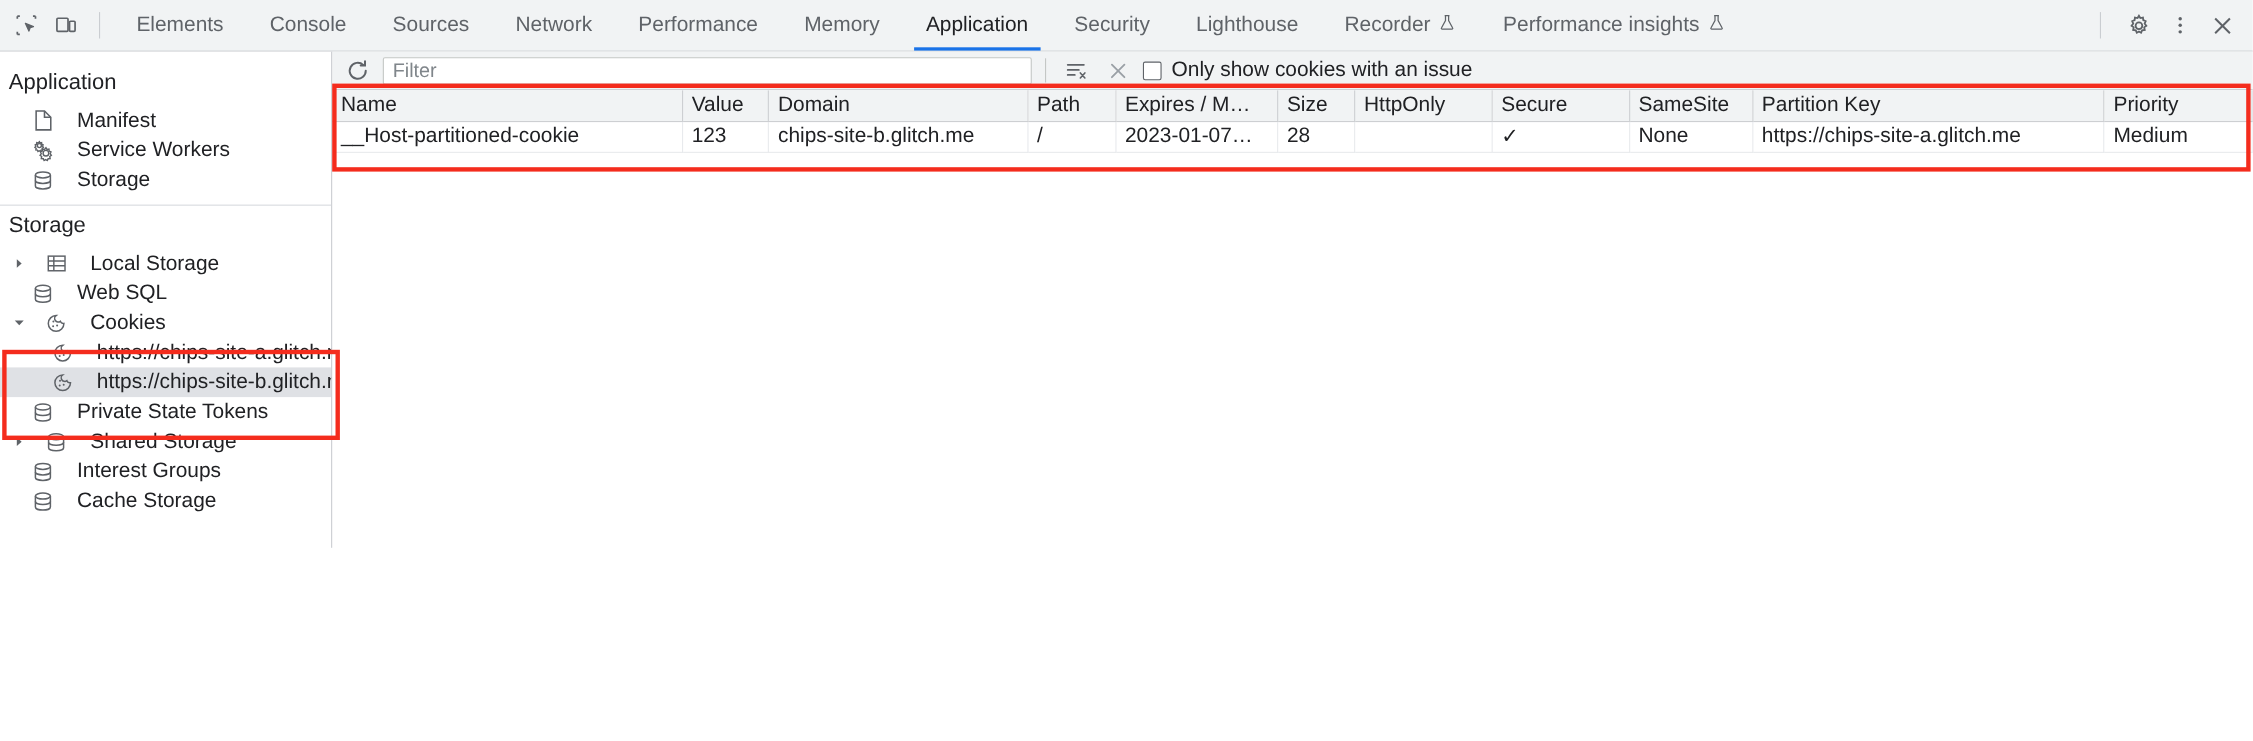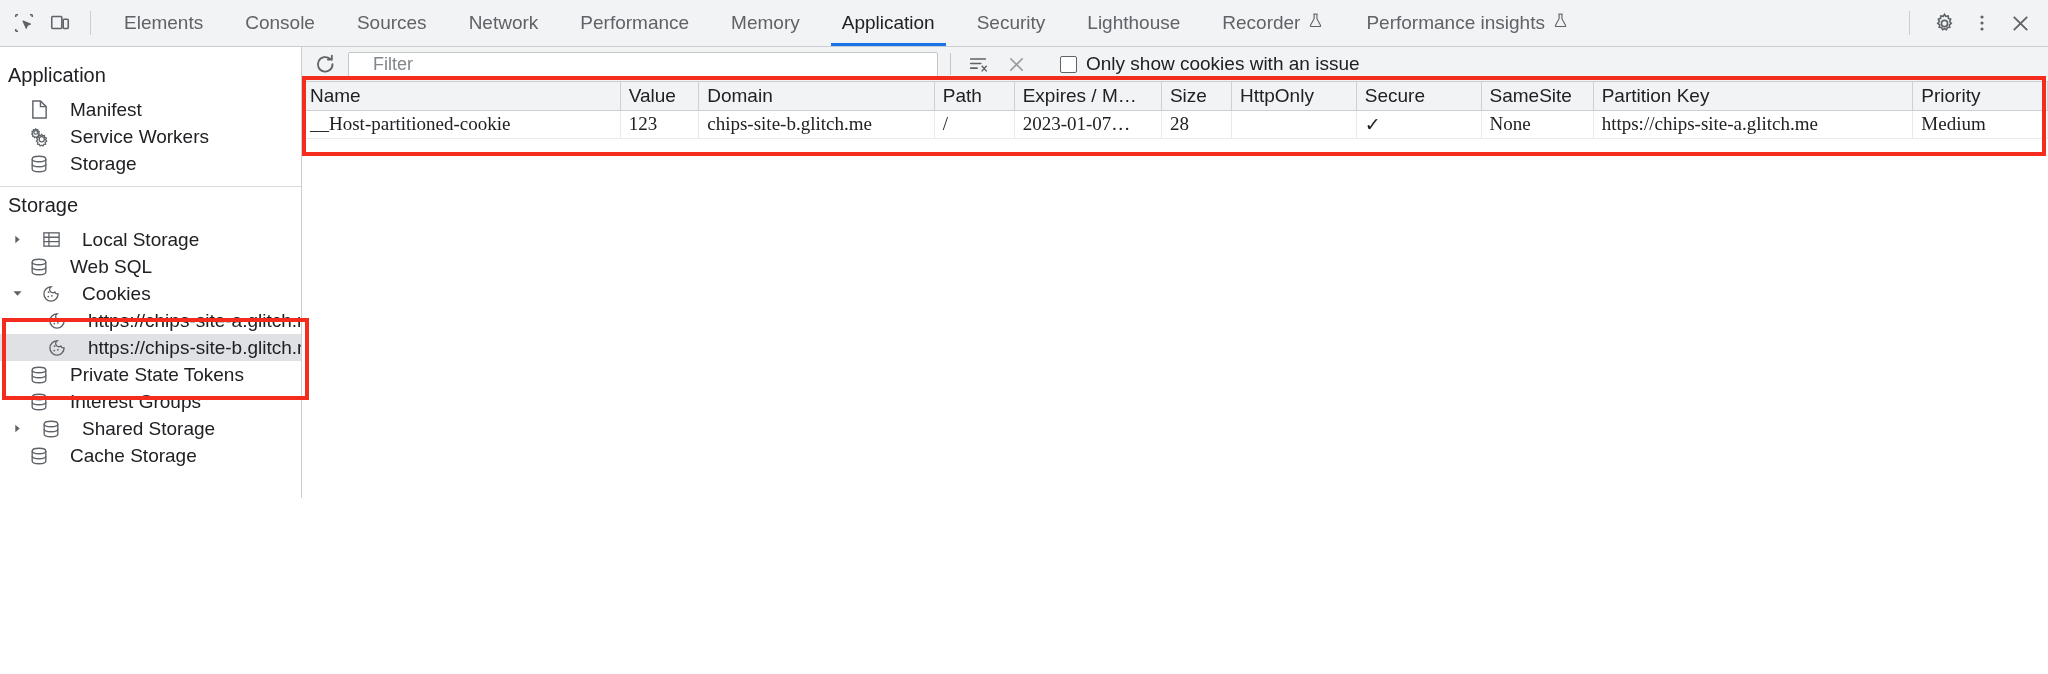--- a/index.html
+++ b/index.html
@@ -99,28 +99,28 @@
     color: #5f6368;
   }
   .filter-input {
     flex: 0 1 590px;
     height: 25px;
     background: #fff;
     border: 1px solid #c4c7c5;
     border-radius: 2px;
     font-size: 18px;
     color: #202124;
-    padding: 0 24px;
+    padding: 0 8px;
     font-family: "Liberation Sans", sans-serif;
     outline: none;
     min-width: 100px;
   }
   .filter-input::placeholder { color: #80868b; }
   .fb-sep { width: 1px; height: 22px; background: #c4c7c5; flex: none; margin: 0 4px; }
-  .chk-wrap { display: flex; align-items: center; gap: 9px; margin-left: 21px; }
+  .chk-wrap { display: flex; align-items: center; gap: 9px; }
   .chkbox {
     width: 17px; height: 17px;
     border: 1.5px solid #5f6368;
     border-radius: 2px;
     background: #fff;
     flex: none;
   }
   .chk-label { font-size: 19px; color: #202124; white-space: nowrap; }
 
   
@@ -146,21 +146,20 @@
   }
   table.cookies td {
     height: 28px;
     padding: 0 8px;
     border-right: 1px solid #e8eaed;
     border-bottom: 1px solid #e8eaed;
     white-space: nowrap;
     overflow: hidden;
     text-overflow: ellipsis;
     vertical-align: middle;
-    font-family: Liberation Serif, serif;
   }
   tr.filler td { border-bottom: none; height: 100%; }
 
   
   .annot {
     position: absolute;
     border: 4px solid #f42c1d;
     pointer-events: none;
     z-index: 30;
   }
@@ -374,45 +373,45 @@
         <span class="ti-icon">
           <svg width="20" height="20" viewBox="0 0 22 22" fill="none" stroke="#5f6368" stroke-width="1.5">
             <ellipse cx="11" cy="5.5" rx="7.5" ry="3"></ellipse>
             <path d="M3.5 5.5v11c0 1.7 3.4 3 7.5 3s7.5-1.3 7.5-3v-11"></path>
             <path d="M3.5 11c0 1.7 3.4 3 7.5 3s7.5-1.3 7.5-3"></path>
           </svg>
         </span>
         <span>Private State Tokens</span>
       </div>
 
-      <div class="tree-item indent-1">
-        <span class="ti-icon">
-          <svg width="20" height="20" viewBox="0 0 22 22" fill="none" stroke="#5f6368" stroke-width="1.5">
-            <ellipse cx="11" cy="5.5" rx="7.5" ry="3"></ellipse>
-            <path d="M3.5 5.5v11c0 1.7 3.4 3 7.5 3s7.5-1.3 7.5-3v-11"></path>
-            <path d="M3.5 11c0 1.7 3.4 3 7.5 3s7.5-1.3 7.5-3"></path>
-          </svg>
-        </span>
-        <span>Interest Groups</span>
-      </div>
-
       <div class="tree-item indent-0">
         <span class="twisty">
           <svg width="11" height="11" viewBox="0 0 10 10" fill="#5f6368">
               <path d="M3 1.5l4 3.5-4 3.5z"></path>
             </svg>
         </span>
         <span class="ti-icon">
           <svg width="20" height="20" viewBox="0 0 22 22" fill="none" stroke="#5f6368" stroke-width="1.5">
             <ellipse cx="11" cy="5.5" rx="7.5" ry="3"></ellipse>
             <path d="M3.5 5.5v11c0 1.7 3.4 3 7.5 3s7.5-1.3 7.5-3v-11"></path>
             <path d="M3.5 11c0 1.7 3.4 3 7.5 3s7.5-1.3 7.5-3"></path>
           </svg>
         </span>
         <span>Shared Storage</span>
+      </div>
+
+      <div class="tree-item indent-1">
+        <span class="ti-icon">
+          <svg width="20" height="20" viewBox="0 0 22 22" fill="none" stroke="#5f6368" stroke-width="1.5">
+            <ellipse cx="11" cy="5.5" rx="7.5" ry="3"></ellipse>
+            <path d="M3.5 5.5v11c0 1.7 3.4 3 7.5 3s7.5-1.3 7.5-3v-11"></path>
+            <path d="M3.5 11c0 1.7 3.4 3 7.5 3s7.5-1.3 7.5-3"></path>
+          </svg>
+        </span>
+        <span>Interest Groups</span>
       </div>
 
       <div class="tree-item indent-1">
         <span class="ti-icon">
           <svg width="20" height="20" viewBox="0 0 22 22" fill="none" stroke="#5f6368" stroke-width="1.5">
             <ellipse cx="11" cy="5.5" rx="7.5" ry="3"></ellipse>
             <path d="M3.5 5.5v11c0 1.7 3.4 3 7.5 3s7.5-1.3 7.5-3v-11"></path>
             <path d="M3.5 11c0 1.7 3.4 3 7.5 3s7.5-1.3 7.5-3"></path>
           </svg>
         </span>

